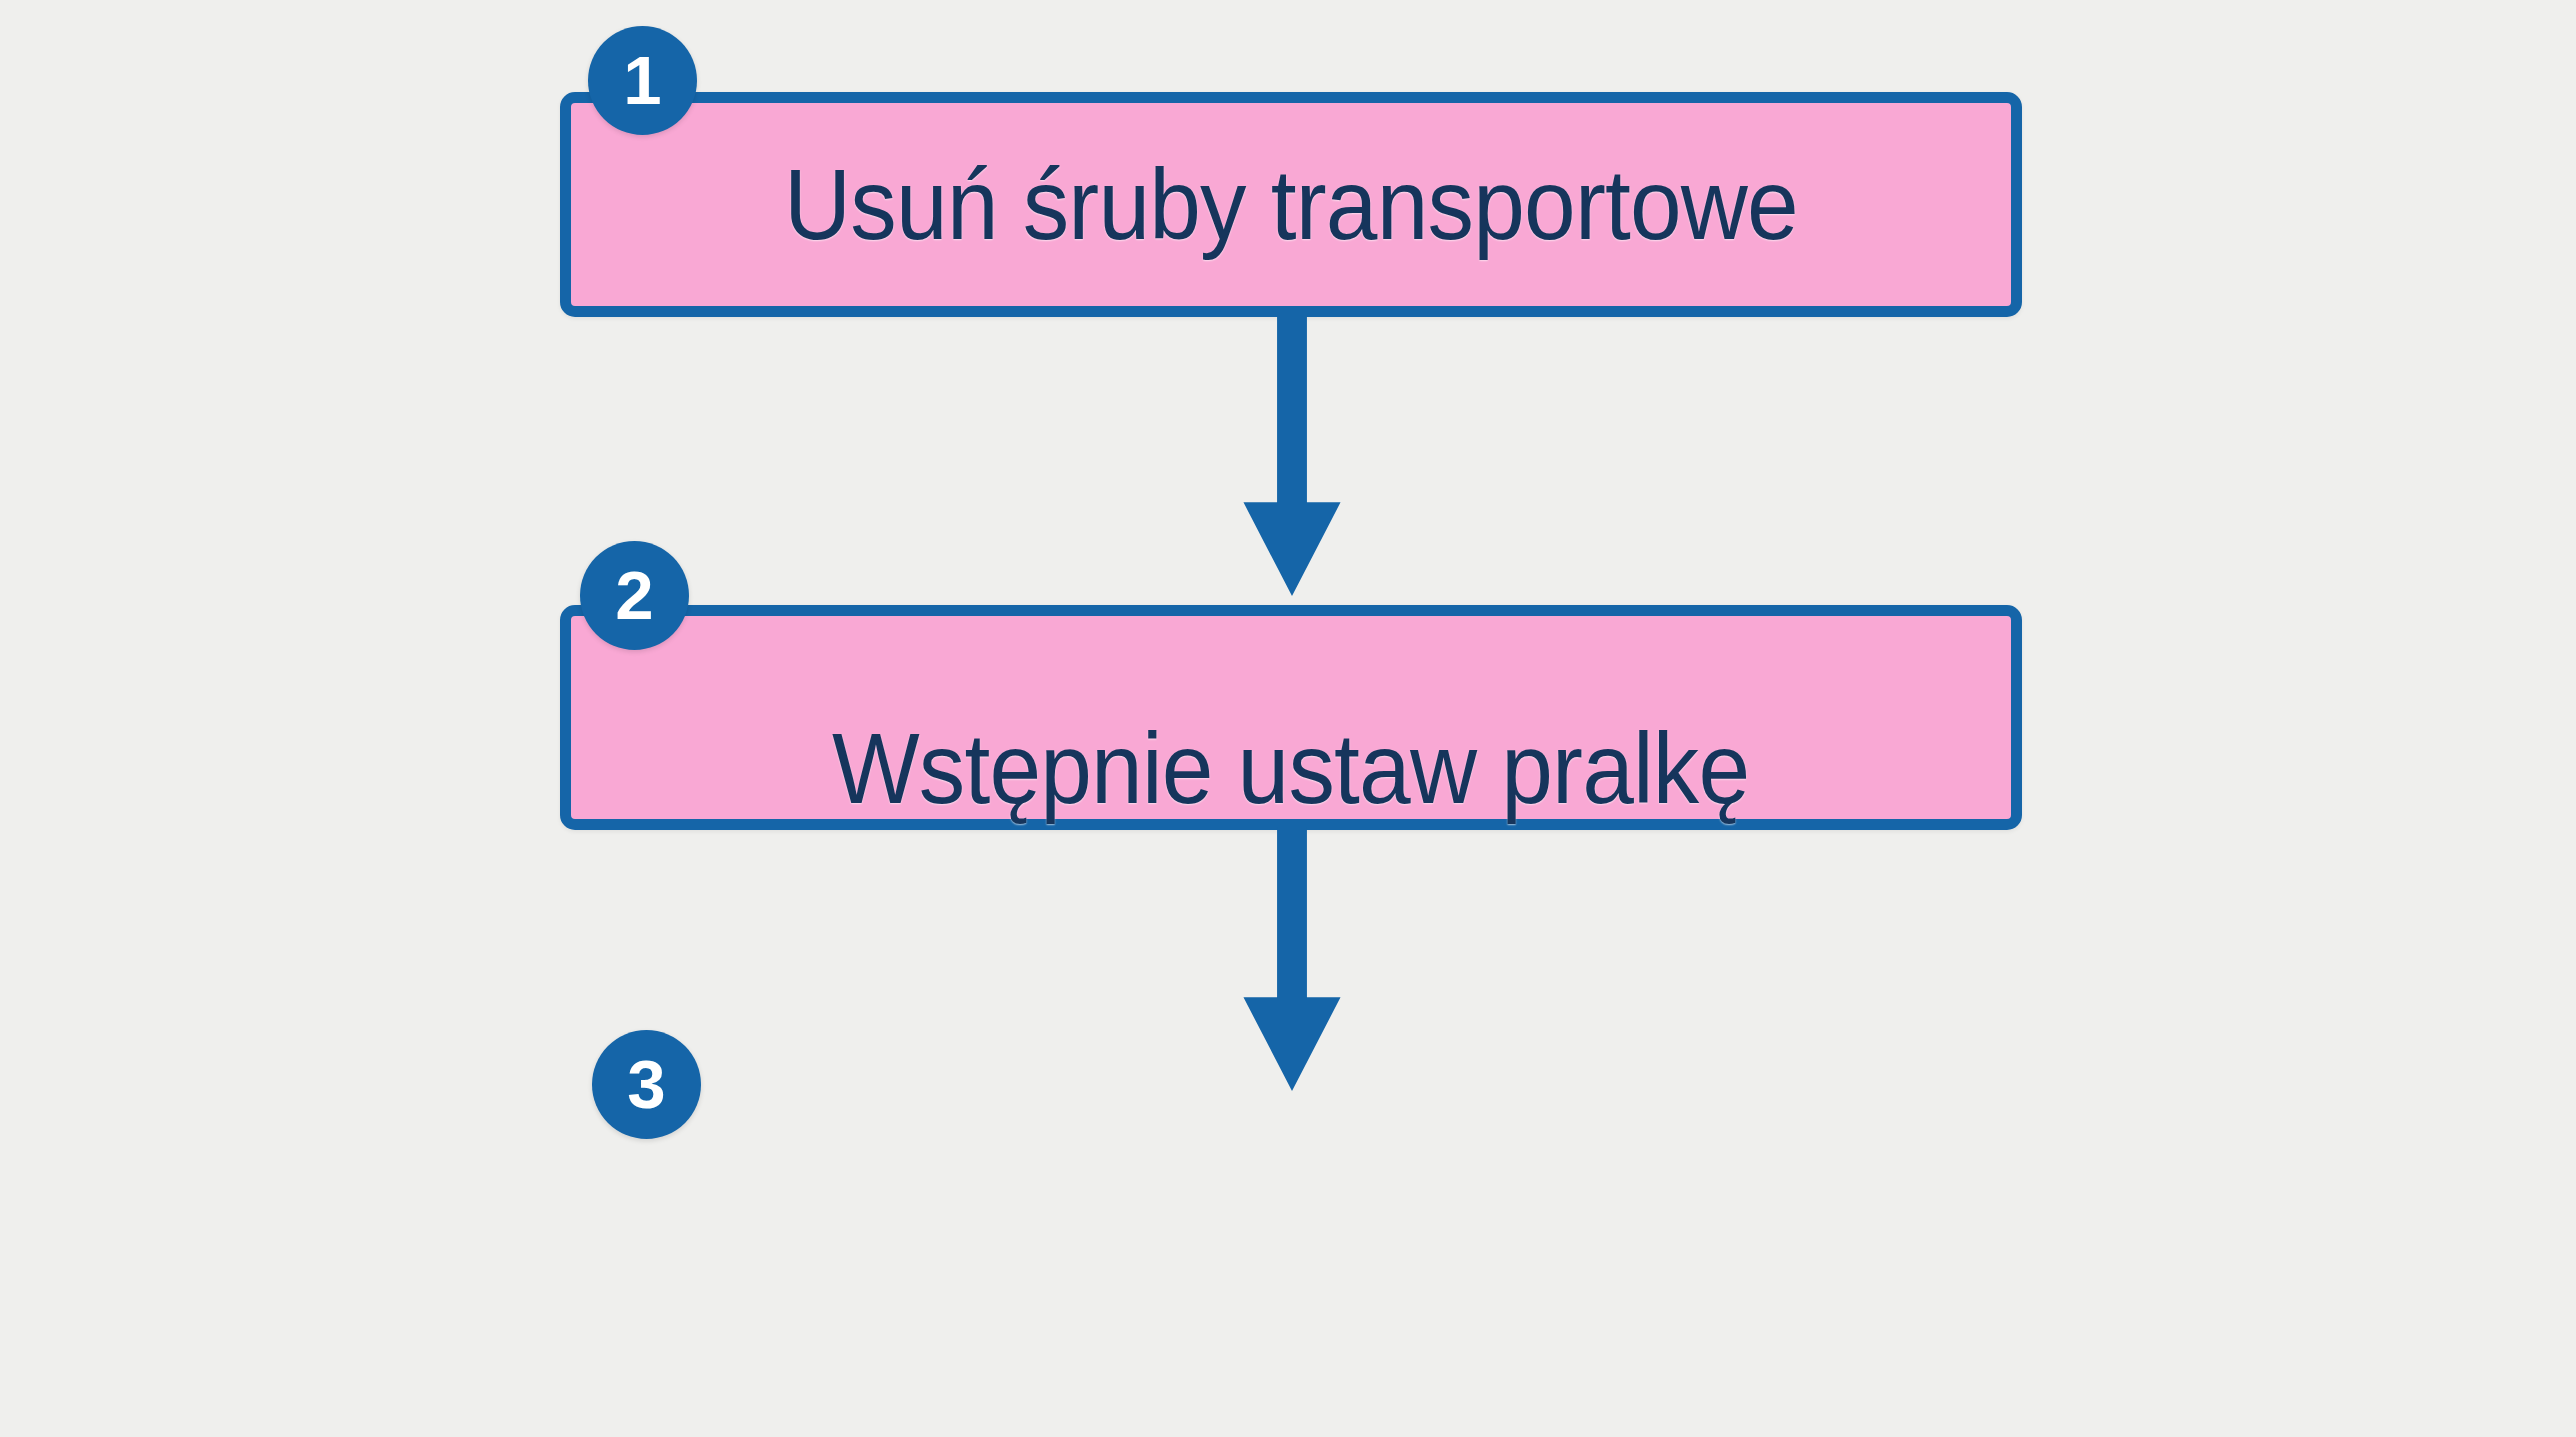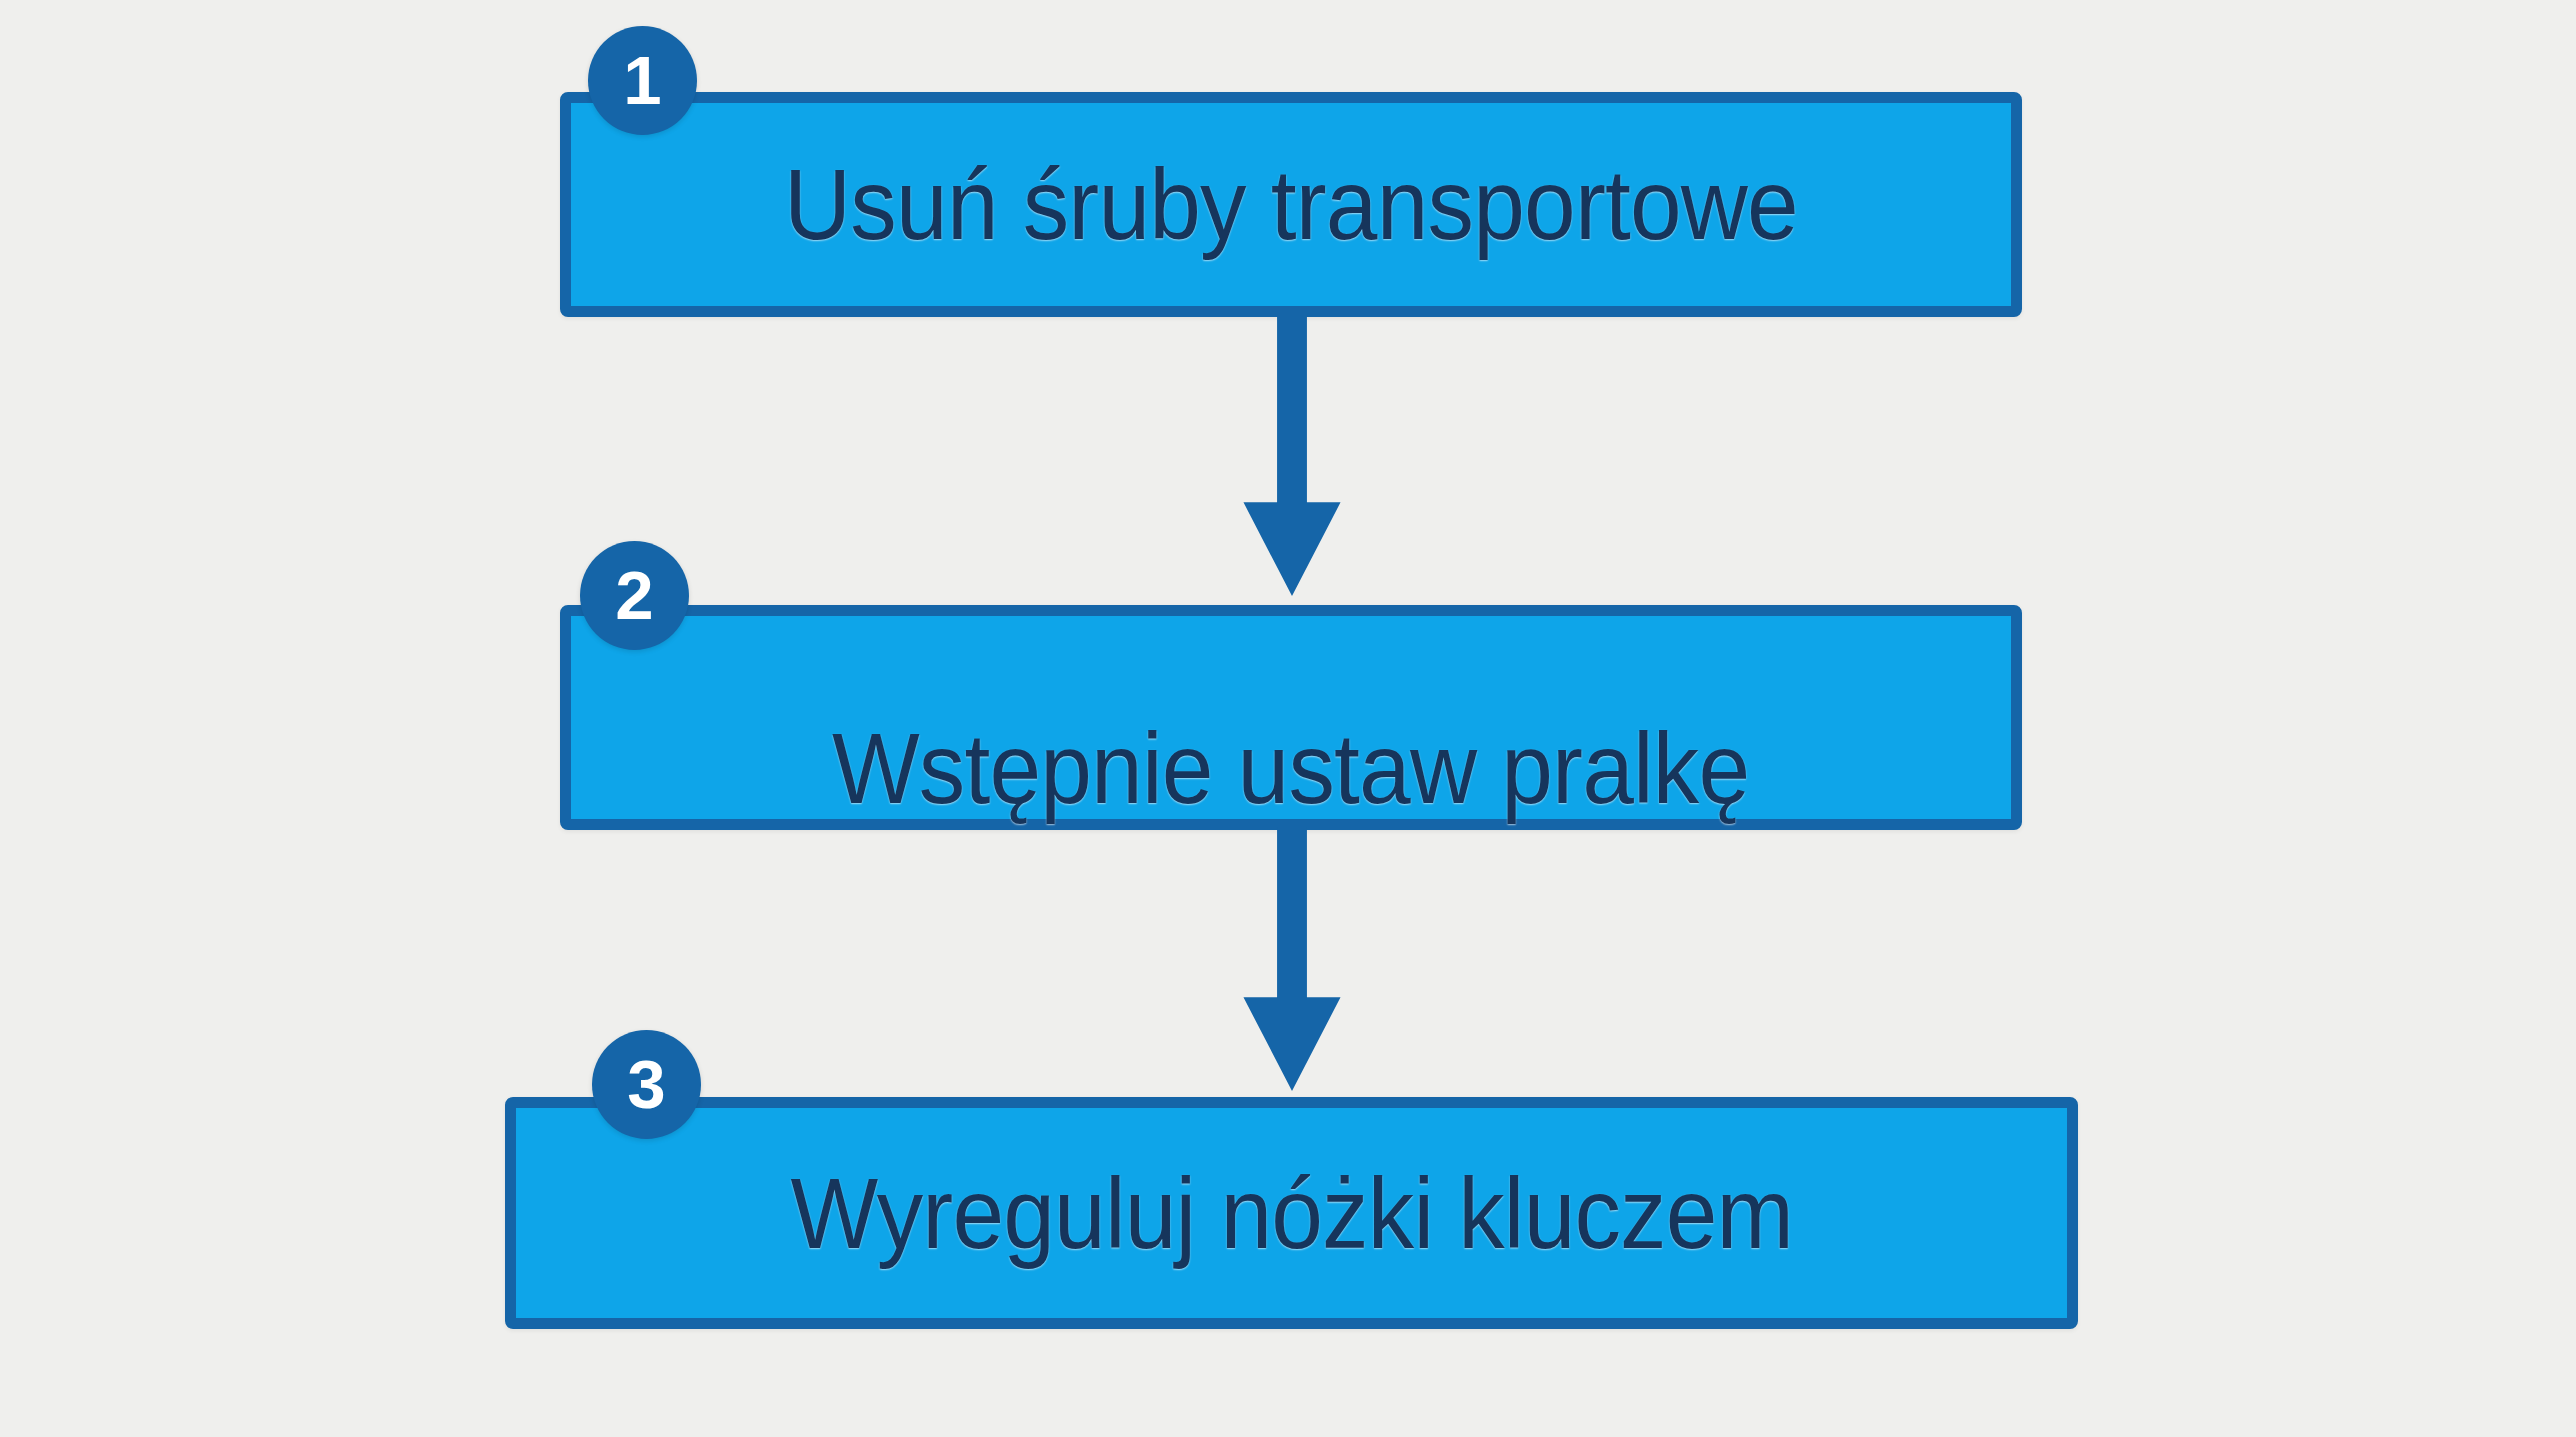--- a/index.html
+++ b/index.html
@@ -17,23 +17,23 @@
     position: relative;
     width: 2576px;
     height: 1438px;
     background: #efefed;
   }
 
   
   .step-box {
     position: absolute;
     box-sizing: border-box;
-    background: #0ea5e9;
+    background: #f9a8d4;
     border: 11.2px solid #1565a8;
-    border-radius: 8px;
+    border-radius: 15px;
     display: flex;
     align-items: center;
     justify-content: center;
     box-shadow: 0 1.9px 4.7px rgba(0,0,0,0.06);
   }
   .step-label {
     color: #16355c;
     font-size: 101px;
     font-weight: 400;
     letter-spacing: -0.9px;
@@ -92,21 +92,18 @@
   <div class="step-badge" style="left:580px; top:541px;">
     <span>2</span>
   </div>
 
   <div class="arrow" style="left:1236px; top:827px; height:277px;">
     <svg viewBox="0 0 120 296" preserveAspectRatio="none">
       <polygon points="44,0 76,0 76,182 112,182 60,282 8,182 44,182" fill="#1565a8"></polygon>
     </svg>
   </div>
 
-  <div class="step-box" style="left:505px; top:1097px; width:1573px; height:232px;">
-    <span class="step-label">Wyreguluj nóżki kluczem</span>
-  </div>
   <div class="step-badge" style="left:592px; top:1030px;">
     <span>3</span>
   </div>
 
 </div>
 
 
 </body></html>

